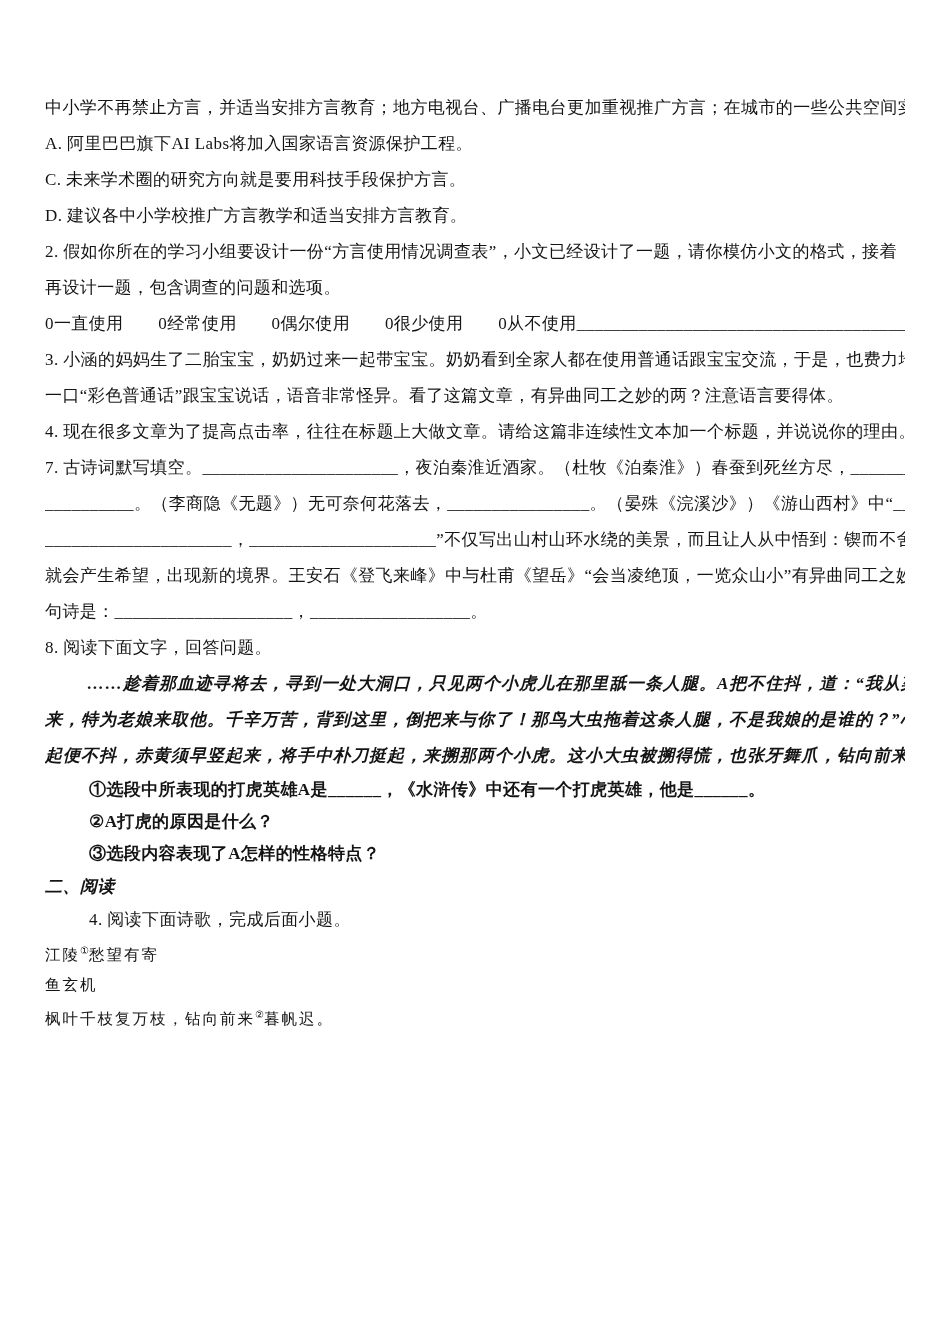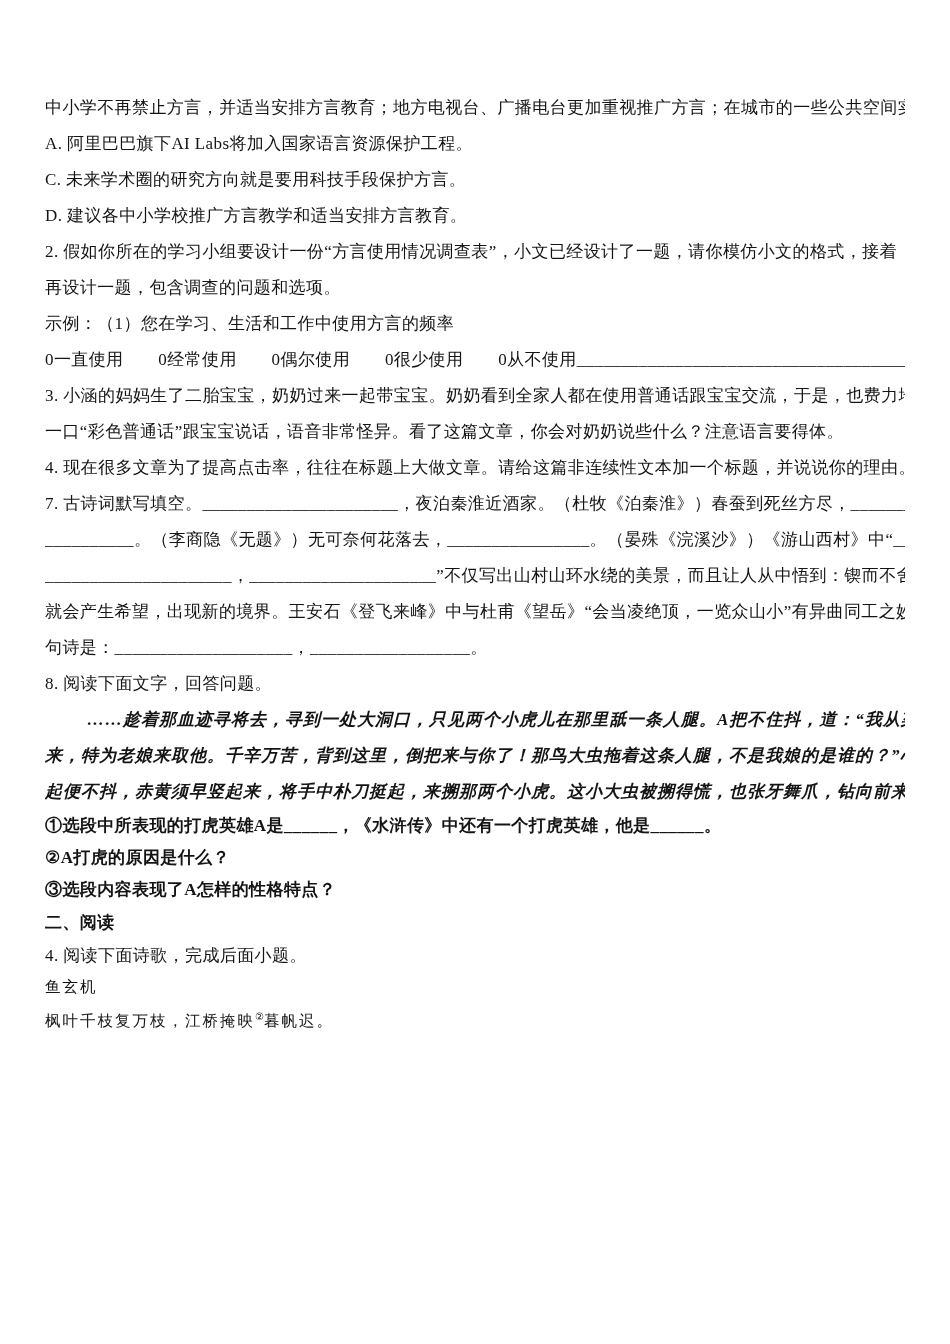--- a/index.html
+++ b/index.html
@@ -34,24 +34,26 @@
     letter-spacing: 1px;
   }
   .indent {
     padding-left: 42px;
   }
   .bold {
     font-weight: 700;
   }
   .tight {
     line-height: 32px;
+    margin-left: 44px;
   }
   .section-heading {
     font-weight: 700;
     line-height: 34px;
+    font-style: italic;
   }
   .poem-line {
     font-size: 15.5px;
     line-height: 30px;
     letter-spacing: 2px;
   }
   .sup {
     font-size: 10px;
     vertical-align: super;
     letter-spacing: 0;
@@ -62,40 +64,40 @@
 
 <div class="page">
   <div class="line">中小学不再禁止方言，并适当安排方言教育；地方电视台、广播电台更加重视推广方言；在城市的一些公共空间实行</div>
 
   <div class="line">A. 阿里巴巴旗下AI Labs将加入国家语言资源保护工程。</div>
   <div class="line">C. 未来学术圈的研究方向就是要用科技手段保护方言。</div>
   <div class="line">D. 建议各中小学校推广方言教学和适当安排方言教育。</div>
 
   <div class="line">2. 假如你所在的学习小组要设计一份“方言使用情况调查表”，小文已经设计了一题，请你模仿小文的格式，接着</div>
   <div class="line">再设计一题，包含调查的问题和选项。</div>
-  <div class="line">示例：（1）您在学习、生活和工作中使用方言的频率</div>
   <div class="line">0一直使用　　0经常使用　　0偶尔使用　　0很少使用　　0从不使用________________________________________</div>
 
   <div class="line">3. 小涵的妈妈生了二胎宝宝，奶奶过来一起带宝宝。奶奶看到全家人都在使用普通话跟宝宝交流，于是，也费力地用</div>
-  <div class="line">一口“彩色普通话”跟宝宝说话，语音非常怪异。看了这篇文章，你会对奶奶说些什么？注意语言要得体。</div>
+  <div class="line">一口“彩色普通话”跟宝宝说话，语音非常怪异。看了这篇文章，有异曲同工之妙的两？注意语言要得体。</div>
 
   <div class="line">4. 现在很多文章为了提高点击率，往往在标题上大做文章。请给这篇非连续性文本加一个标题，并说说你的理由。</div>
 
   <div class="line">7. 古诗词默写填空。______________________，夜泊秦淮近酒家。（杜牧《泊秦淮》）春蚕到死丝方尽，________</div>
   <div class="line">__________。（李商隐《无题》）无可奈何花落去，________________。（晏殊《浣溪沙》）《游山西村》中“__</div>
   <div class="line">_____________________，_____________________”不仅写出山村山环水绕的美景，而且让人从中悟到：锲而不舍</div>
   <div class="line">就会产生希望，出现新的境界。王安石《登飞来峰》中与杜甫《望岳》“会当凌绝顶，一览众山小”有异曲同工之妙的两</div>
   <div class="line">句诗是：____________________，__________________。</div>
 
   <div class="line">8. 阅读下面文字，回答问题。</div>
   <div class="line excerpt indent">……趁着那血迹寻将去，寻到一处大洞口，只见两个小虎儿在那里舐一条人腿。A把不住抖，道：“我从梁山泊归</div>
   <div class="line excerpt">来，特为老娘来取他。千辛万苦，背到这里，倒把来与你了！那鸟大虫拖着这条人腿，不是我娘的是谁的？”心头火</div>
   <div class="line excerpt">起便不抖，赤黄须早竖起来，将手中朴刀挺起，来搠那两个小虎。这小大虫被搠得慌，也张牙舞爪，钻向前来。……</div>
   <div class="line bold tight">①选段中所表现的打虎英雄A是______，《水浒传》中还有一个打虎英雄，他是______。</div>
   <div class="line bold tight">②A打虎的原因是什么？</div>
   <div class="line bold tight">③选段内容表现了A怎样的性格特点？</div>
 
   <div class="line section-heading">二、阅读</div>
   <div class="line tight">4. 阅读下面诗歌，完成后面小题。</div>
 
+  <div class="line poem-line"><span>江陵</span><span class="sup">①</span><span>愁望有寄</span></div>
   <div class="line poem-line">鱼玄机</div>
-  <div class="line poem-line"><span>枫叶千枝复万枝，江桥掩映</span><span class="sup">②</span><span>暮帆迟。</span></div>
+  <div class="line poem-line"><span>枫叶千枝复万枝，钻向前来</span><span class="sup">②</span><span>暮帆迟。</span></div>
 </div>
 
 </body></html>

